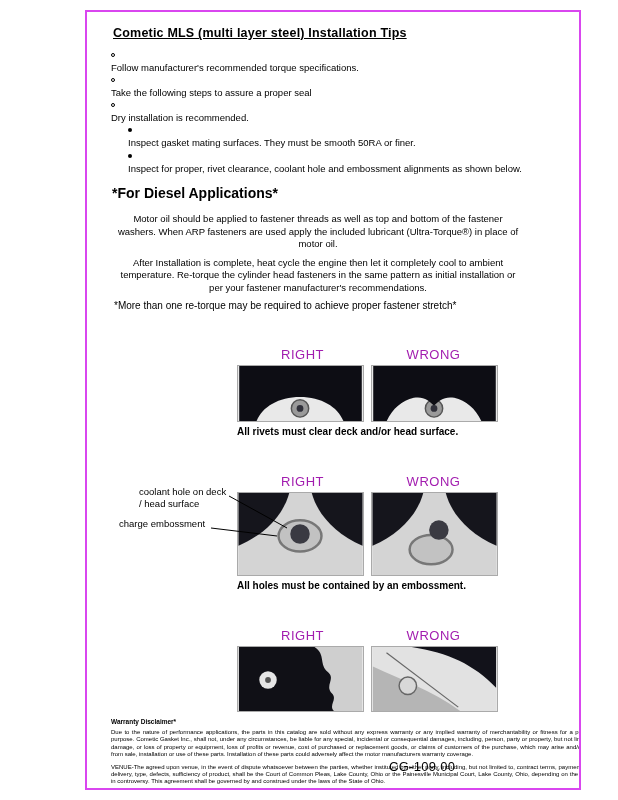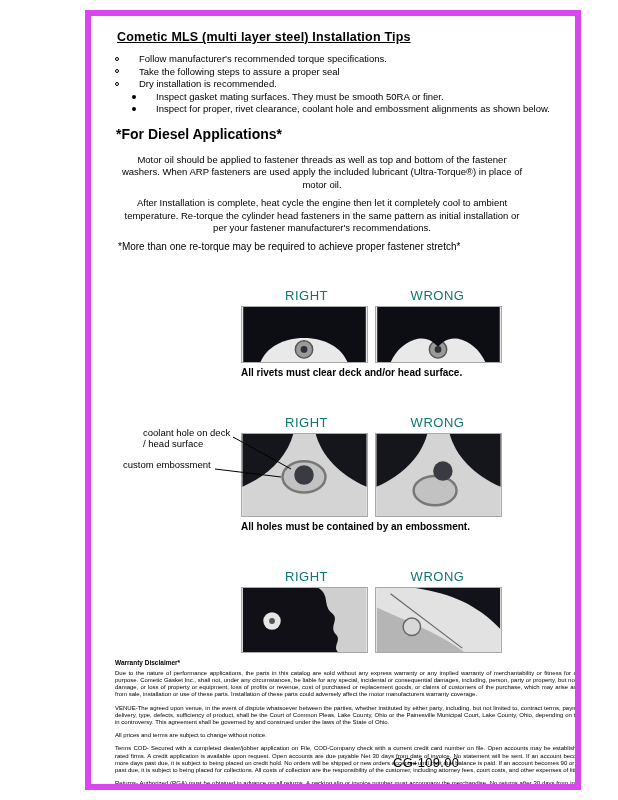--- a/index.html
+++ b/index.html
@@ -4,47 +4,47 @@
 <style>
   * { margin:0; padding:0; box-sizing:border-box; }
   html,body { background:#fff; }
   body {
     width:618px; height:800px; position:relative;
     font-family:"Liberation Sans", sans-serif; color:#000;
     overflow:hidden;
   }
   .frame {
     position:absolute; left:85px; top:10px; width:496px; height:780px;
-    border:6px solid #d946ef;
+    border:2px solid #d946ef;
     padding:12px 8px 0 24px;
     overflow:hidden;
   }
   .title {
     font-size:12.5px; font-weight:bold; text-decoration:underline;
     margin:2px 0 9px 2px; letter-spacing:0.2px;
   }
   .tip, .subtip {
-    display:flex; align-items:flex-start; gap:20px;
-    font-size:9.5px; line-height:12.5px;
+    display:flex; align-items:flex-start; gap:5px;
+    font-size:9.5px; line-height:12.5px;flex-direction:column;
   }
   .subtip { margin-left:17px; }
   .marker-o {
     flex:0 0 auto; width:4px; height:4px; border:1px solid #000;
     border-radius:50%; margin-top:3.5px;
   }
   .marker-f {
     flex:0 0 auto; width:4px; height:4px; background:#000;
     border-radius:50%; margin-top:4px;
   }
   .diesel-heading { font-size:14px; font-weight:bold; margin:10px 0 12px 1px; }
   .para { font-size:9.5px; line-height:12.5px; width:408px; margin:0 0 6px 3px;text-align:center; }
   .note { font-size:10px; margin:1px 0 10px 3px; }
   .figures { margin-left:126px; width:262px; }
   .figure { position:relative; margin-bottom:6px; }
-  .fig-headers { display:flex; font-size:13px; color:#0f766e;margin-top:36px; }
+  .fig-headers { display:flex; font-size:13px; color:#a21caf;margin-top:36px; }
   .fig-headers span { width:50%; text-align:center; letter-spacing:0.5px; }
   .fig-panels { display:flex; gap:7px; margin-top:3px; }
   .panel { display:block; background:#e8e8e8; border:1px solid #aaa; }
   .fig-caption { font-size:10px; margin-top:4px; width:245px; line-height:12px;font-weight:bold; }
   .annot { position:absolute; font-size:9.5px; line-height:11.5px; }
   .annot1 { left:-98px; top:12px; width:92px; }
   .annot2 { left:-118px; top:44px; width:100px; }
   .leaders { position:absolute; left:-120px; top:10px; pointer-events:none; }
   .warranty { margin-top:6px; width:489px; font-size:6px; line-height:7.2px; }
   .warranty-heading { font-size:6.5px; font-weight:bold; margin-bottom:4px; }
@@ -107,21 +107,21 @@
           <circle cx="63" cy="44" r="9" fill="#9a9a9a" stroke="#555" stroke-width="1.5"></circle>
           <circle cx="63" cy="44" r="3.5" fill="#30303a"></circle>
           <path d="M0,0 H127 V57 H112 C106,44 96,36 84,33 C74,31 68,36 63,41 C58,36 52,31 42,33 C30,36 20,44 14,57 H0 Z" fill="#0d0d14"></path>
         </svg>
       </div>
       <div class="fig-caption">All rivets must clear deck and/or head surface.</div>
     </div>
 
     <div class="figure">
       <div class="annot annot1">coolant hole on deck / head surface</div>
-      <div class="annot annot2">custom embossment</div>
+      <div class="annot annot2">charge embossment</div>
       <svg class="leaders" width="200" height="70" viewBox="0 0 200 70">
         <line x1="112" y1="12" x2="170" y2="44" stroke="#000" stroke-width="1"></line>
         <line x1="94" y1="44" x2="160" y2="52" stroke="#000" stroke-width="1"></line>
       </svg>
       <div class="fig-headers">
         <span>RIGHT</span>
         <span>WRONG</span>
       </div>
       <div class="fig-panels">
         <svg class="panel" width="127" height="84" viewBox="0 0 127 84">

